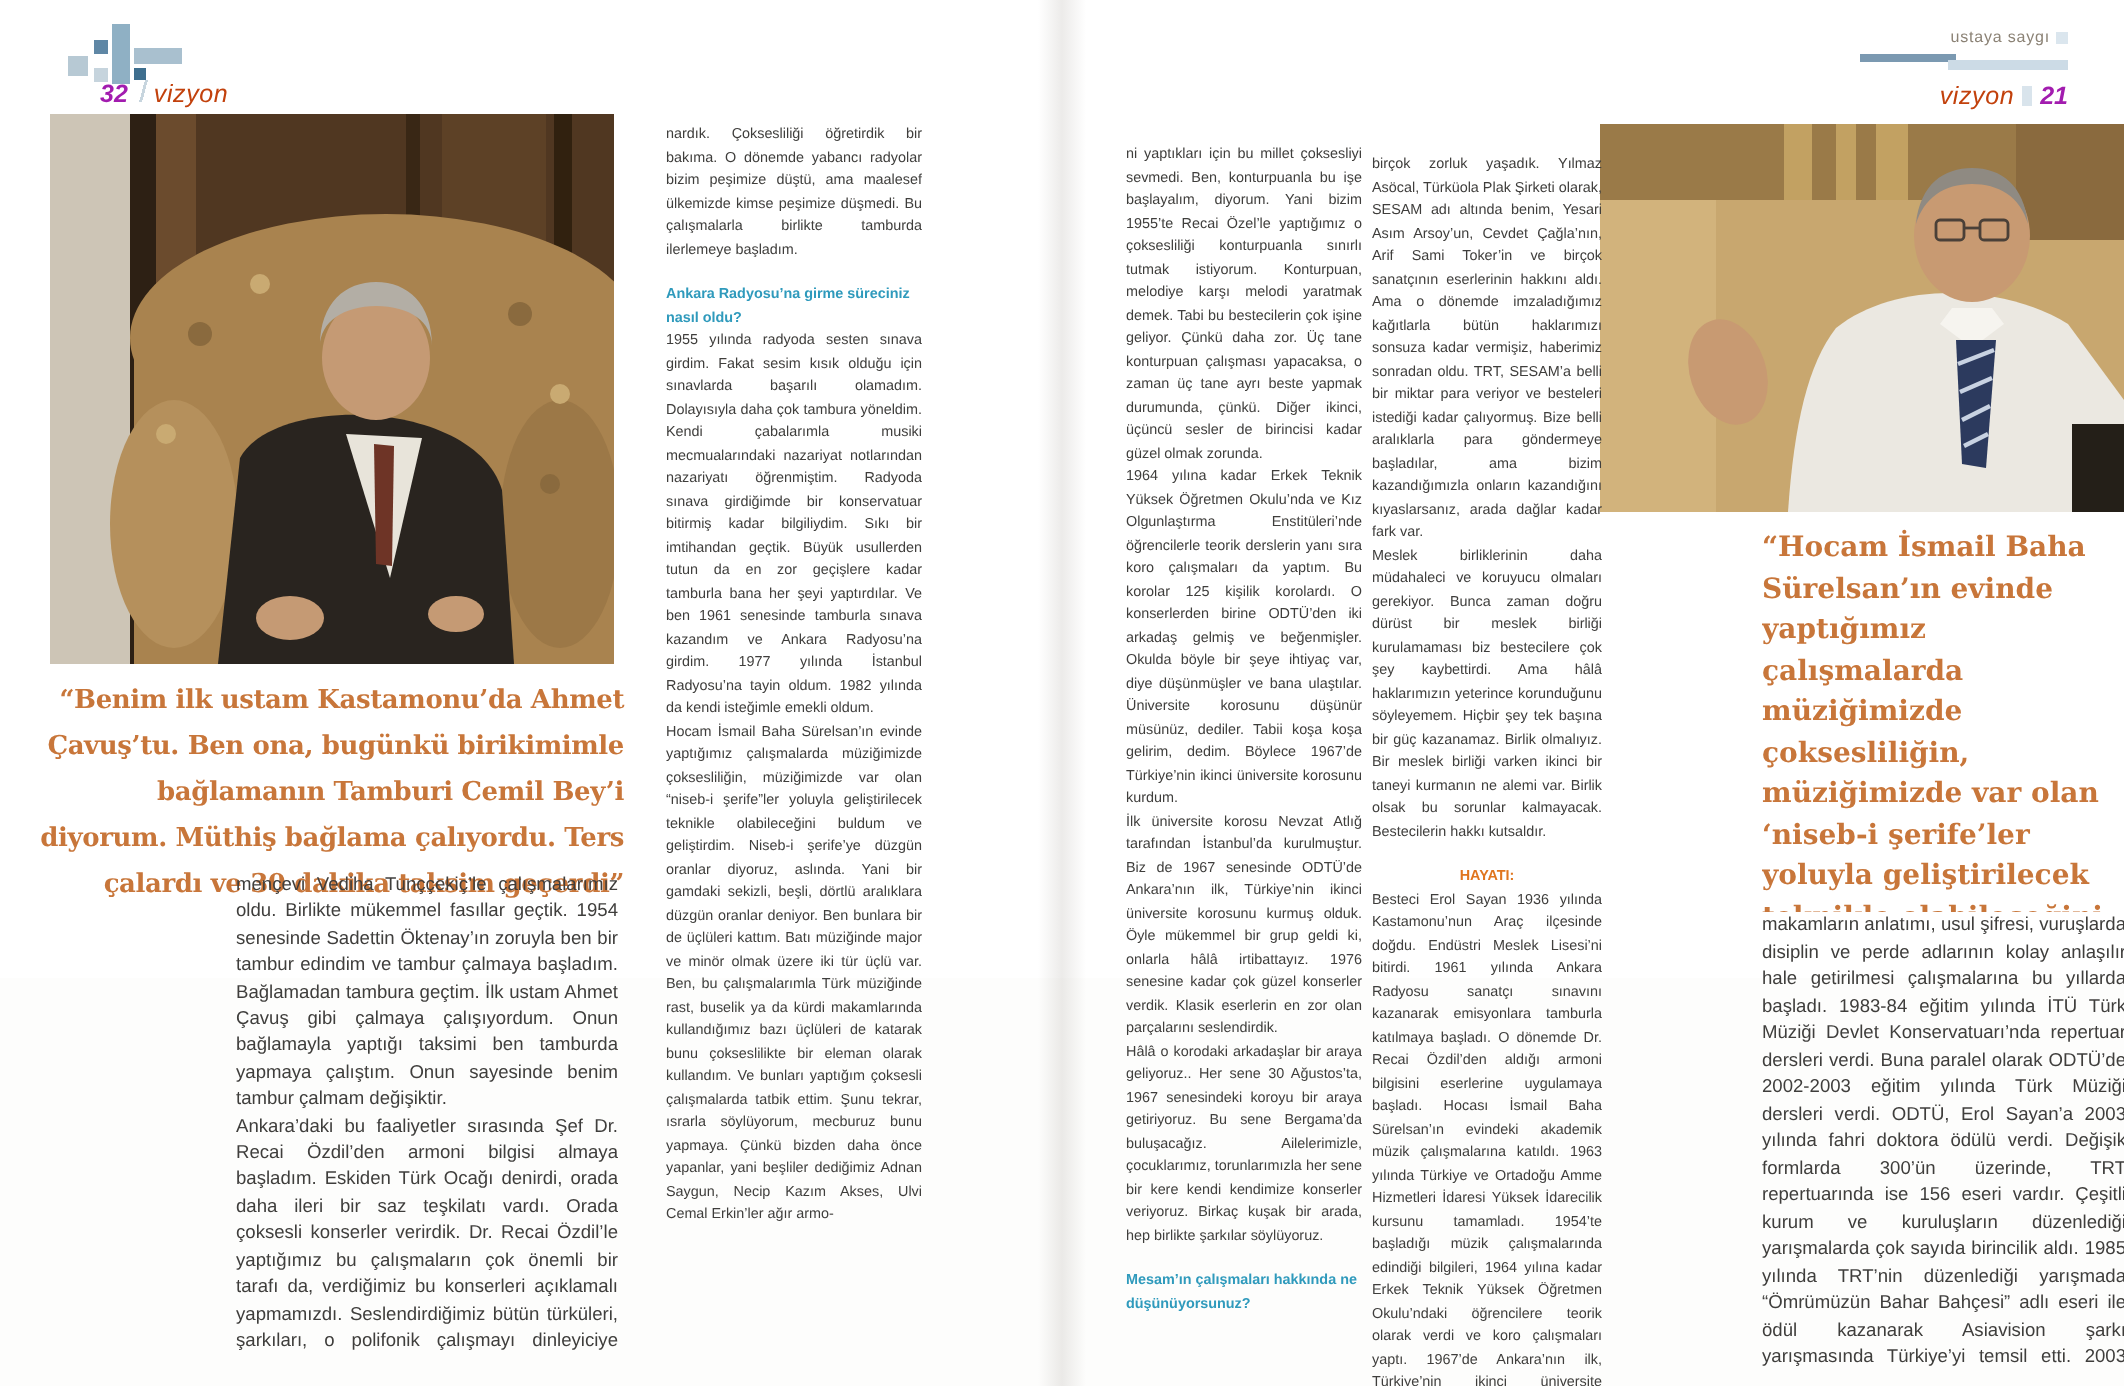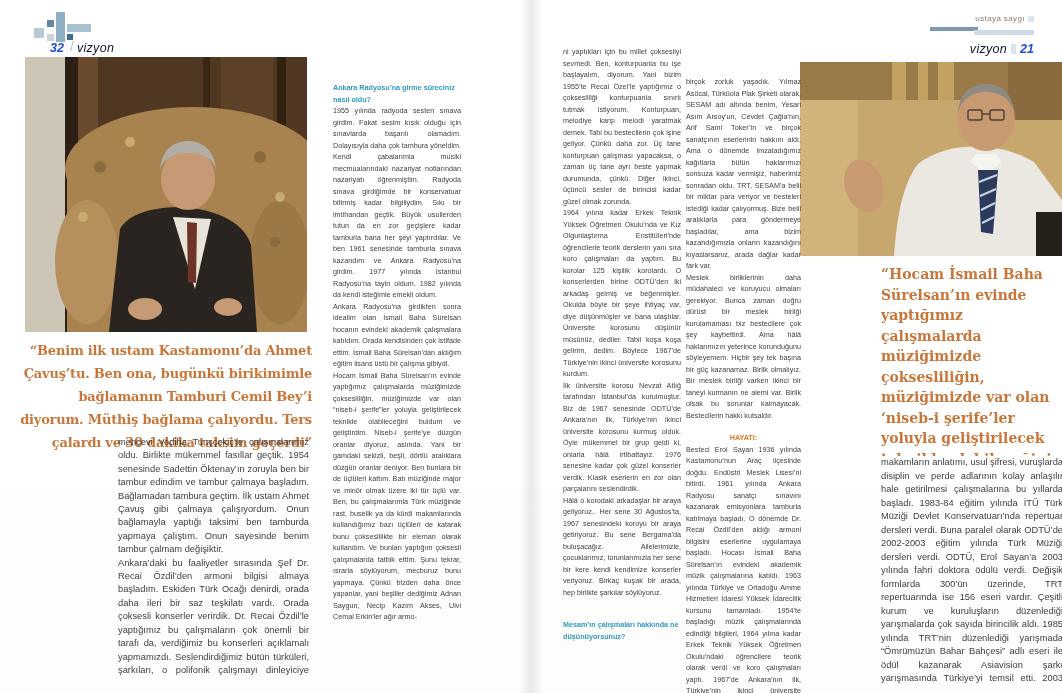--- a/index.html
+++ b/index.html
@@ -10,24 +10,24 @@
   .page.right{left:531px;}
   .gutter{position:absolute;top:0;left:519px;width:24px;height:693px;
           background:linear-gradient(to right,rgba(70,58,45,0) 0%,rgba(70,58,45,0.10) 50%,rgba(70,58,45,0) 100%);
           pointer-events:none;}
 
   
   .hdrL{position:absolute;left:34px;top:12px;width:140px;}
   .logo{position:relative;width:78px;height:40px;}
   .logo i{position:absolute;display:block;}
   .pgline{position:absolute;left:16px;top:26px;white-space:nowrap;}
-  .pgnum{font:bold italic 12.5px "Liberation Sans",sans-serif;color:#1d4ed8;}
+  .pgnum{font:bold italic 12.5px "Liberation Sans",sans-serif;color:#a21caf;}
   .slash{display:inline-block;width:7px;height:11px;margin:0 2px 0 4px;
          background:linear-gradient(105deg,transparent 45%,#c7d5de 45%,#c7d5de 60%,transparent 60%);}
-  .brand{font:italic 12.5px "Liberation Sans",sans-serif;color:#0f172a;letter-spacing:.3px;}
+  .brand{font:italic 12.5px "Liberation Sans",sans-serif;color:#c2410c;letter-spacing:.3px;}
   .secL{position:absolute;left:16px;top:45px;font-size:8px;color:#8b8275;letter-spacing:.4px;}
 
   .hdrR{position:absolute;right:28px;top:14px;width:120px;text-align:right;}
   .secR{font-size:8px;color:#8b8275;letter-spacing:.4px;}
   .secR .sq{display:inline-block;width:6px;height:6px;background:#dbe6ee;margin-left:3px;vertical-align:-1px;}
   .bars{margin-top:4px;height:9px;position:relative;}
   .bar1{position:absolute;right:56px;top:0;width:48px;height:4px;background:#7b99b1;}
   .bar2{position:absolute;right:0;top:3px;width:60px;height:5px;background:#ccdbe6;}
   .brandline{margin-top:3px;white-space:nowrap;}
   .brandline .sep{display:inline-block;width:5px;height:10px;background:#d9e4ec;margin:0 4px;vertical-align:-1px;}
@@ -39,25 +39,25 @@
   
   .quote{font-family:"DejaVu Serif",serif;font-weight:bold;color:#c8763a;}
   .quoteL{position:absolute;left:18px;top:339px;width:294px;height:96px;
           font-size:13px;line-height:23px;text-align:right;letter-spacing:-0.2px;}
   .quoteR{position:absolute;left:350px;top:264px;width:182px;height:192px;
           font-size:14px;line-height:20.5px;text-align:left;overflow:hidden;}
 
   
   .col{position:absolute;overflow:hidden;text-align:justify;}
   .col p{margin:0;}
-  .col p.q{color:#2f9abc;font-weight:bold;margin-top:21px;text-align:left;}
+  .col p.q{color:#2f9abc;font-weight:bold;margin-top:11px;text-align:left;}
   .col p.label{color:#e0761f;font-weight:bold;margin-top:11px;text-align:center;}
   .colA{left:118px;top:436px;width:191px;height:243px;font-size:9.3px;line-height:13.4px;}
   .colB{left:333px;top:61px;width:128px;height:626px;font-size:7.2px;line-height:11.5px;}
-  .colR1{left:32px;top:46px;width:118px;height:614px;font-size:7.2px;line-height:11.5px;}
+  .colR1{left:32px;top:71px;width:118px;height:614px;font-size:7.2px;line-height:11.5px;}
   .colR2{left:155px;top:76px;width:115px;height:622px;font-size:7.2px;line-height:11.5px;}
   .colR3{left:350px;top:456px;width:182px;height:232px;font-size:9.3px;line-height:13.5px;}
 </style>
 </head>
 <body>
 
 <div class="spread">
 
   <section class="page left">
 
@@ -105,23 +105,23 @@
     </svg>
 
     <div class="quote quoteL">“Benim ilk ustam Kastamonu’da Ahmet Çavuş’tu. Ben ona, bugünkü birikimimle bağlamanın Tamburi Cemil Bey’i diyorum. Müthiş bağlama çalıyordu. Ters çalardı ve 30 dakika taksim geçerdi”</div>
 
     <div class="col colA">
       <p class="body">mençevi Vediha Tunççekiç’le çalışmalarımız oldu. Birlikte mükemmel fasıllar geçtik. 1954 senesinde Sadettin Öktenay’ın zoruyla ben bir tambur edindim ve tambur çalmaya başladım. Bağlamadan tambura geçtim. İlk ustam Ahmet Çavuş gibi çalmaya çalışıyordum. Onun bağlamayla yaptığı taksimi ben tamburda yapmaya çalıştım. Onun sayesinde benim tambur çalmam değişiktir.</p>
       <p class="body">Ankara’daki bu faaliyetler sırasında Şef Dr. Recai Özdil’den armoni bilgisi almaya başladım. Eskiden Türk Ocağı denirdi, orada daha ileri bir saz teşkilatı vardı. Orada çoksesli konserler verirdik. Dr. Recai Özdil’le yaptığımız bu çalışmaların çok önemli bir tarafı da, verdiğimiz bu konserleri açıklamalı yapmamızdı. Seslendirdiğimiz bütün türküleri, şarkıları, o polifonik çalışmayı dinleyiciye açıklayarak su-</p>
     </div>
 
     <div class="col colB">
+      <p class="body">nardık. Çoksesliliği öğretirdik bir bakıma. O dönemde yabancı radyolar bizim peşimize düştü, ama maalesef ülkemizde kimse peşimize düşmedi. Bu çalışmalarla birlikte tamburda ilerlemeye başladım.</p>
       <p class="q">Ankara Radyosu’na girme süreciniz nasıl oldu?</p>
       <p class="body">1955 yılında radyoda sesten sınava girdim. Fakat sesim kısık olduğu için sınavlarda başarılı olamadım. Dolayısıyla daha çok tambura yöneldim. Kendi çabalarımla musiki mecmualarındaki nazariyat notlarından nazariyatı öğrenmiştim. Radyoda sınava girdiğimde bir konservatuar bitirmiş kadar bilgiliydim. Sıkı bir imtihandan geçtik. Büyük usullerden tutun da en zor geçişlere kadar tamburla bana her şeyi yaptırdılar. Ve ben 1961 senesinde tamburla sınava kazandım ve Ankara Radyosu’na girdim. 1977 yılında İstanbul Radyosu’na tayin oldum. 1982 yılında da kendi isteğimle emekli oldum.</p>
-      <p class="body">Ankara Radyosu’na girdikten sonra idealim olan İsmail Baha Sürelsan hocanın evindeki akademik çalışmalara katıldım. Orada kendisinden çok istifade ettim. İsmail Baha Sürelsan’dan aldığım eğitim lisans üstü bir çalışma gibiydi.</p>
       <p class="body">Hocam İsmail Baha Sürelsan’ın evinde yaptığımız çalışmalarda müziğimizde çoksesliliğin, müziğimizde var olan “niseb-i şerife”ler yoluyla geliştirilecek teknikle olabileceğini buldum ve geliştirdim. Niseb-i şerife’ye düzgün oranlar diyoruz, aslında. Yani bir gamdaki sekizli, beşli, dörtlü aralıklara düzgün oranlar deniyor. Ben bunlara bir de üçlüleri kattım. Batı müziğinde major ve minör olmak üzere iki tür üçlü var. Ben, bu çalışmalarımla Türk müziğinde rast, buselik ya da kürdi makamlarında kullandığımız bazı üçlüleri de katarak bunu çokseslilikte bir eleman olarak kullandım. Ve bunları yaptığım çoksesli çalışmalarda tatbik ettim. Şunu tekrar, ısrarla söylüyorum, mecburuz bunu yapmaya. Çünkü bizden daha önce yapanlar, yani beşliler dediğimiz Adnan Saygun, Necip Kazım Akses, Ulvi Cemal Erkin’ler ağır armo-</p>
     </div>
   </section>
 
   <section class="page right">
 
     <div class="hdrR">
       <div class="secR"><span>ustaya saygı</span><span class="sq"></span></div>
       <div class="bars">
           <span class="bar1"></span>

